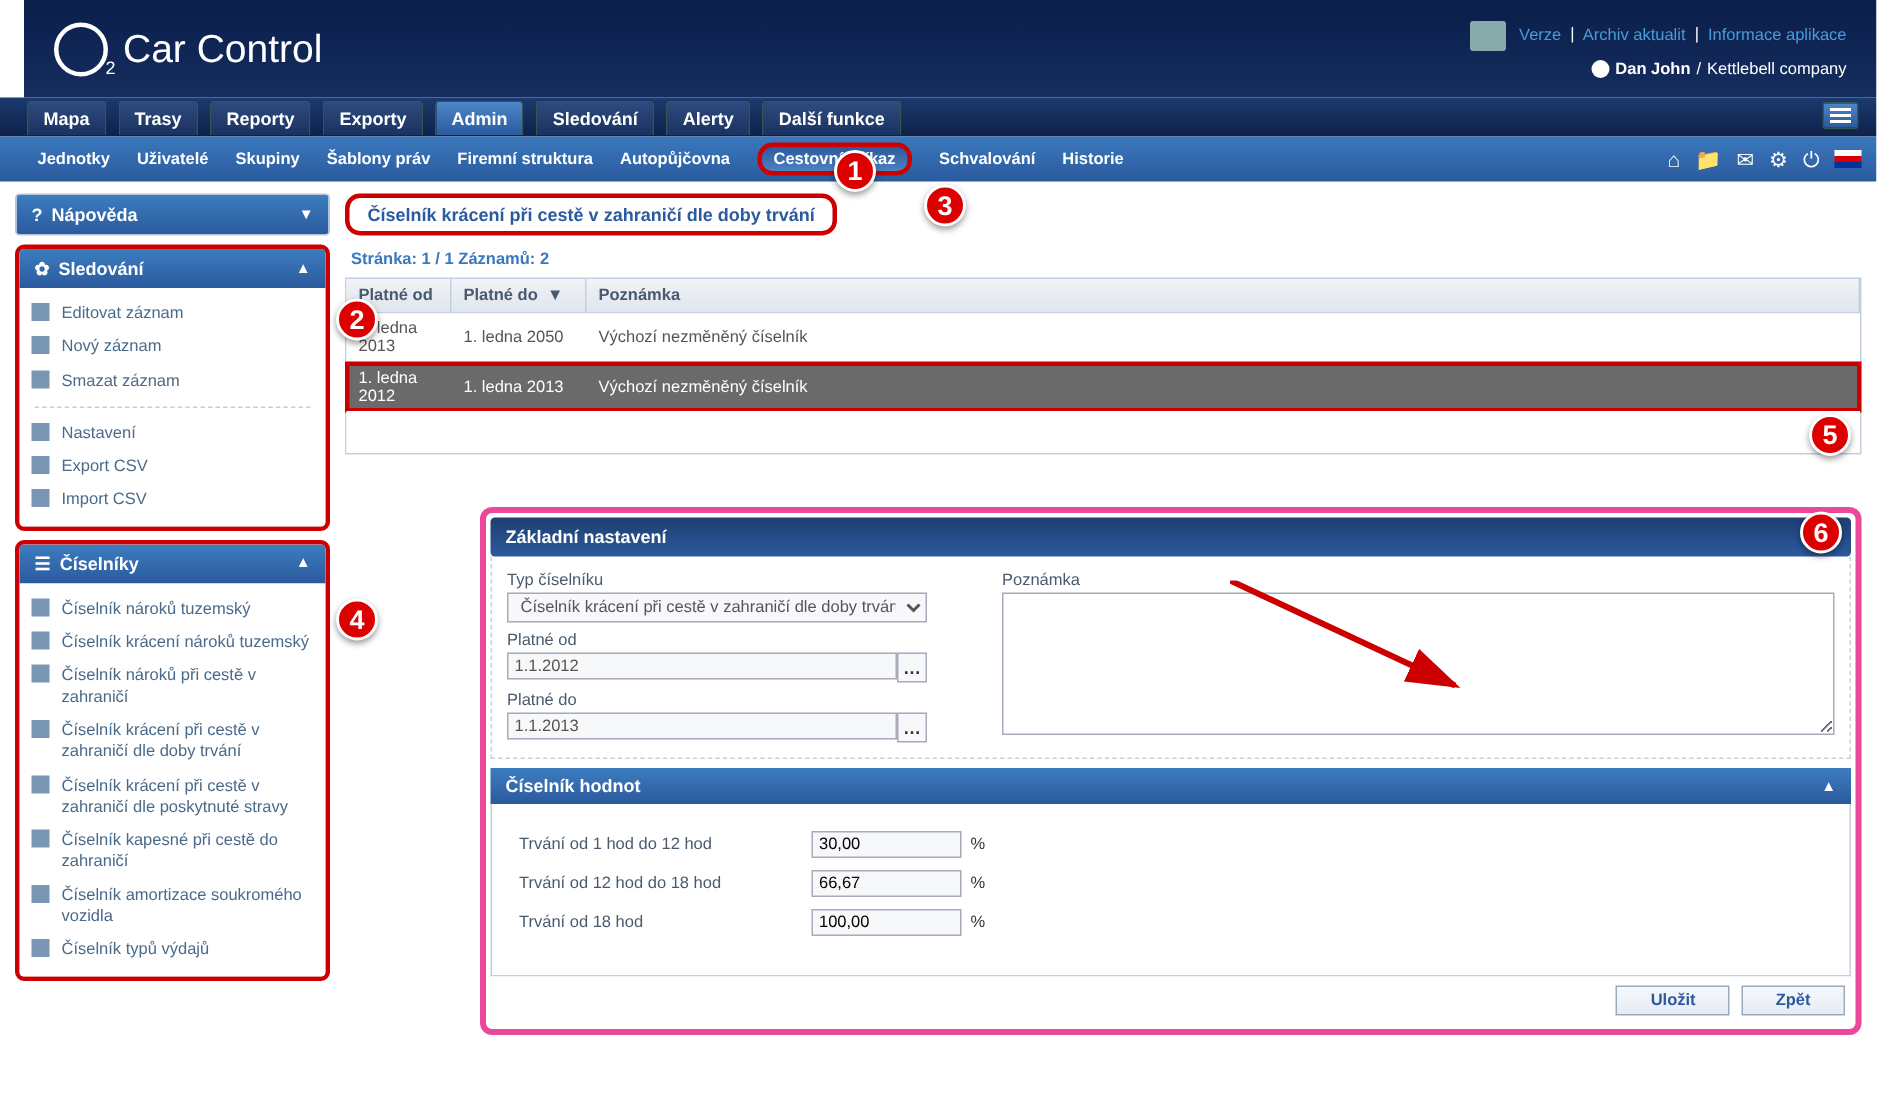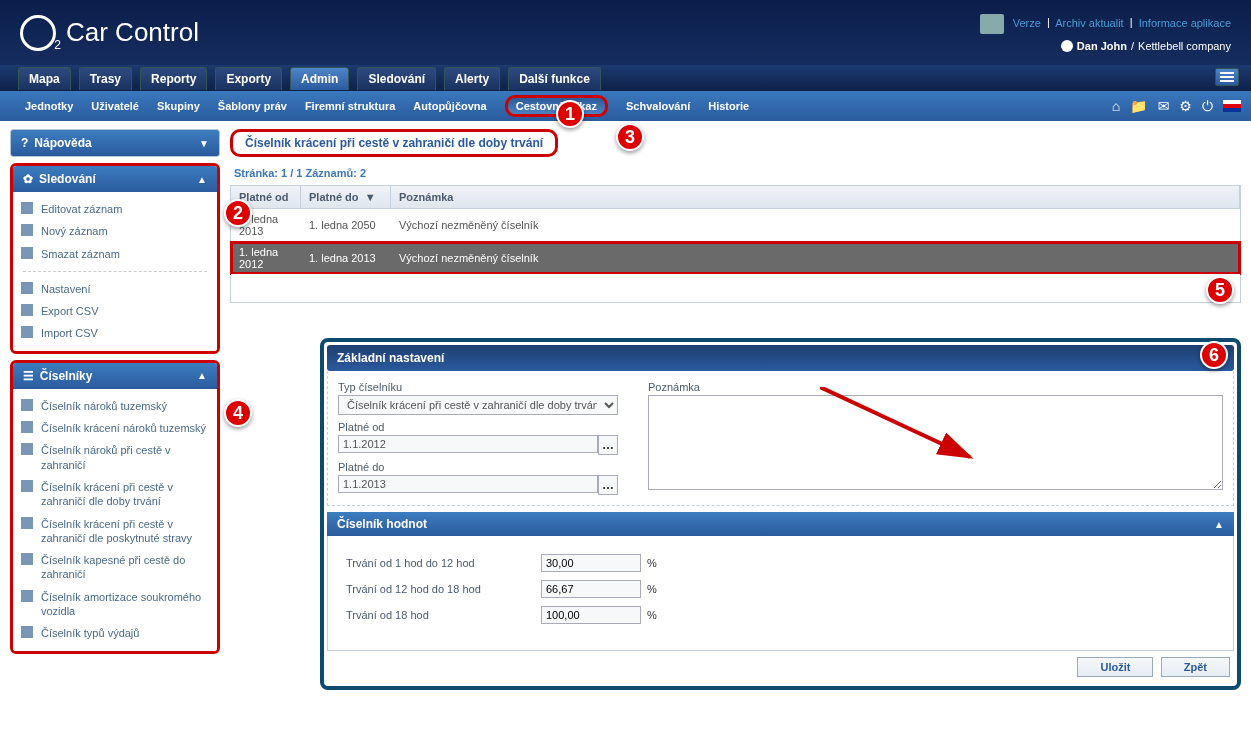--- a/index.html
+++ b/index.html
@@ -1,18 +1,18 @@
 <!DOCTYPE html>
 <html><head>
 <meta charset="utf-8">
 <style>
 * { box-sizing: border-box; margin: 0; padding: 0; }
 body { font-family: Arial, sans-serif; font-size: 12px; background: #fff; color: #333; }
 
-.header { background: linear-gradient(#0a1e4a, #152d5f); height: 65px; display: flex; align-items: center; padding: 0 20px; justify-content: space-between; }
+.header { background: linear-gradient(#0a1e4a, #152d5f); height: 65px; display: flex; align-items: center; padding: 0 20px; justify-content: space-between; margin-left: 16px; }
 .logo { display: flex; align-items: center; gap: 10px; color: #fff; }
 .logo-circle { width: 36px; height: 36px; border: 3px solid #fff; border-radius: 50%; position: relative; }
 .logo-circle::after { content: "2"; position: absolute; right: -8px; bottom: -4px; font-size: 12px; color: #fff; }
 .logo-text { font-size: 26px; font-weight: 300; white-space: nowrap; }
 .header-right { text-align: right; color: #fff; font-size: 11px; }
 .header-links { color: #4a9cd8; margin-bottom: 6px; }
 .header-links a { color: #4a9cd8; text-decoration: none; }
 .header-links .sep { color: #fff; margin: 0 3px; }
 .header-icon { display:inline-block; width:24px; height:20px; background:#8aa; margin-right:6px; vertical-align:middle; border-radius:2px; }
 .user-info { color:#fff; display:flex; align-items:center; justify-content:flex-end; gap:4px;}
@@ -50,23 +50,23 @@
 .table-head { background:linear-gradient(#f0f3f7,#e0e6ee); display:flex; border-bottom:1px solid #c5d0de; font-size:11px; font-weight:bold; color:#4a5a6e; }
 .th { padding:5px 8px; border-right:1px solid #c5d0de; }
 .th-1 { width:70px; } .th-2 { width:90px; } .th-3 { flex:1; }
 .tr { display:flex; font-size:11px; color:#555; align-items:center; }
 .tr.normal { background:#fff; border-bottom:1px solid #eee;}
 .tr .td { padding:4px 8px; }
 .tr .td-1 { width:70px; } .tr .td-2 { width:90px; } .tr .td-3 { flex:1; }
 .tr.selected { background:#6a6a6a; color:#fff; position:relative; }
 .tr.selected.boxed-row { outline:3px solid #c00; outline-offset:-2px;}
 
-.form-panel { margin-top:35px; border:4px solid #0c4a6e; border-radius:8px; padding:3px; }
+.form-panel { margin-top:35px; border:4px solid #ec4899; border-radius:8px; padding:3px; }
 .form-header { background:linear-gradient(#1e3e70,#2b5a9e); color:#fff; font-weight:bold; font-size:12px; padding:6px 10px; border-radius:3px; position:relative;}
-.form-body { background:#fff; padding:10px; border:1px dashed #c5d0de; border-top:none; display:flex; }
+.form-body { background:#fff; padding:10px; border:1px dashed #c5d0de; border-top:none; display:flex; gap:20px; }
 .form-col { }
 .form-col.left { width:310px; }
 .form-col.right { flex:1; }
 .form-label { font-size:11px; color:#4a5a6e; margin-bottom:2px; margin-top:6px; }
 .form-label:first-child { margin-top:0; }
 .form-select, .form-input { width:280px; font-size:11px; padding:2px 4px; border:1px solid #aab; background:#f6f8fa; color:#555; }
 .form-input { width:260px; display:inline-block; }
 .date-btn { width:20px; height:20px; border:1px solid #aab; display:inline-flex; align-items:center; justify-content:center; font-weight:bold; vertical-align:top; cursor:pointer; background:#f6f8fa;}
 .form-textarea { width:100%; height:95px; border:1px solid #aab; resize:both; }
 

